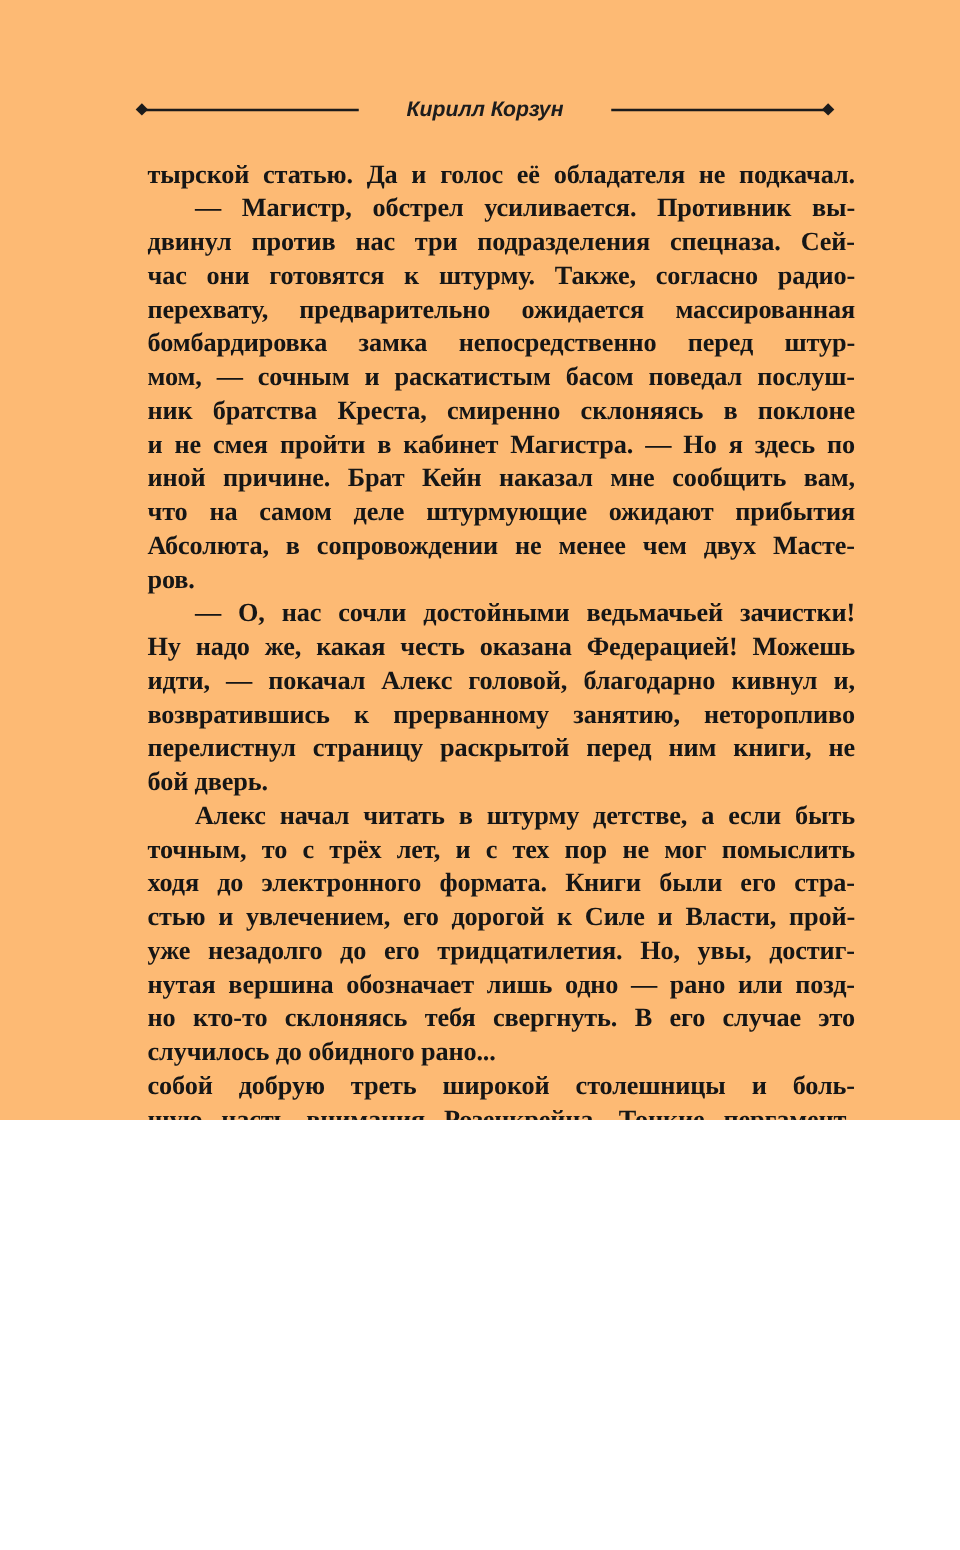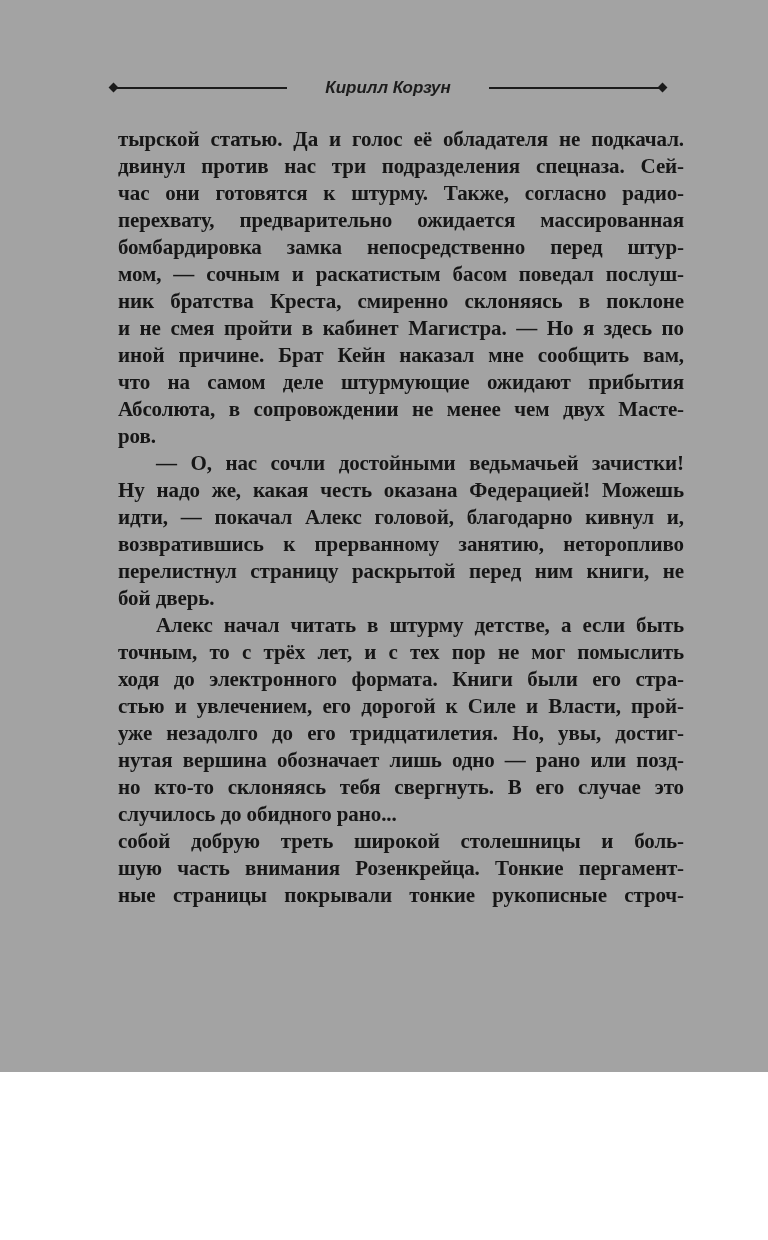--- a/index.html
+++ b/index.html
@@ -1,20 +1,20 @@
 <!DOCTYPE html>
 <html><head>
 <meta charset="utf-8">
 <style>
   html, body { margin: 0; padding: 0; background: #ffffff; }
   .page {
     position: relative;
     width: 768px;
-    height: 1072px;
-    background: #a3a3a3;
+    height: 896px;
+    background: #fdba74;
     overflow: hidden;
     font-family: "Liberation Serif", "DejaVu Serif", serif;
     color: #161616;
   }
 
   
   .header {
     position: absolute;
     top: 78px;
     left: 112px;
@@ -98,20 +98,21 @@
     <div class="rule rule-left"></div>
     <div class="author">Кирилл Корзун</div>
     <div class="rule rule-right"></div>
   </div>
 
   <div class="text">
       <div class="para">
         <div class="line">тырской статью. Да и голос её обладателя не подкачал.</div>
       </div>
       <div class="para">
+        <div class="line indent">— Магистр, обстрел усиливается. Противник вы-</div>
         <div class="line">двинул против нас три подразделения спецназа. Сей-</div>
         <div class="line">час они готовятся к штурму. Также, согласно радио-</div>
         <div class="line">перехвату, предварительно ожидается массированная</div>
         <div class="line">бомбардировка замка непосредственно перед штур-</div>
         <div class="line">мом, — сочным и раскатистым басом поведал послуш-</div>
         <div class="line">ник братства Креста, смиренно склоняясь в поклоне</div>
         <div class="line">и не смея пройти в кабинет Магистра. — Но я здесь по</div>
         <div class="line">иной причине. Брат Кейн наказал мне сообщить вам,</div>
         <div class="line">что на самом деле штурмующие ожидают прибытия</div>
         <div class="line">Абсолюта, в сопровождении не менее чем двух Масте-</div>

